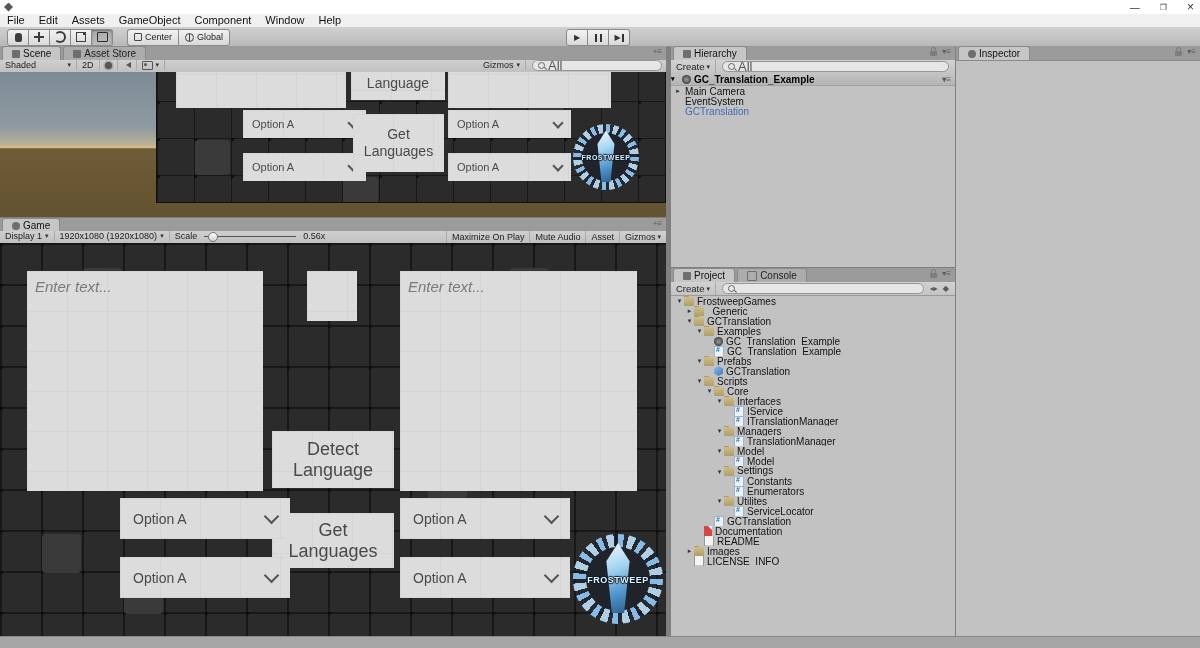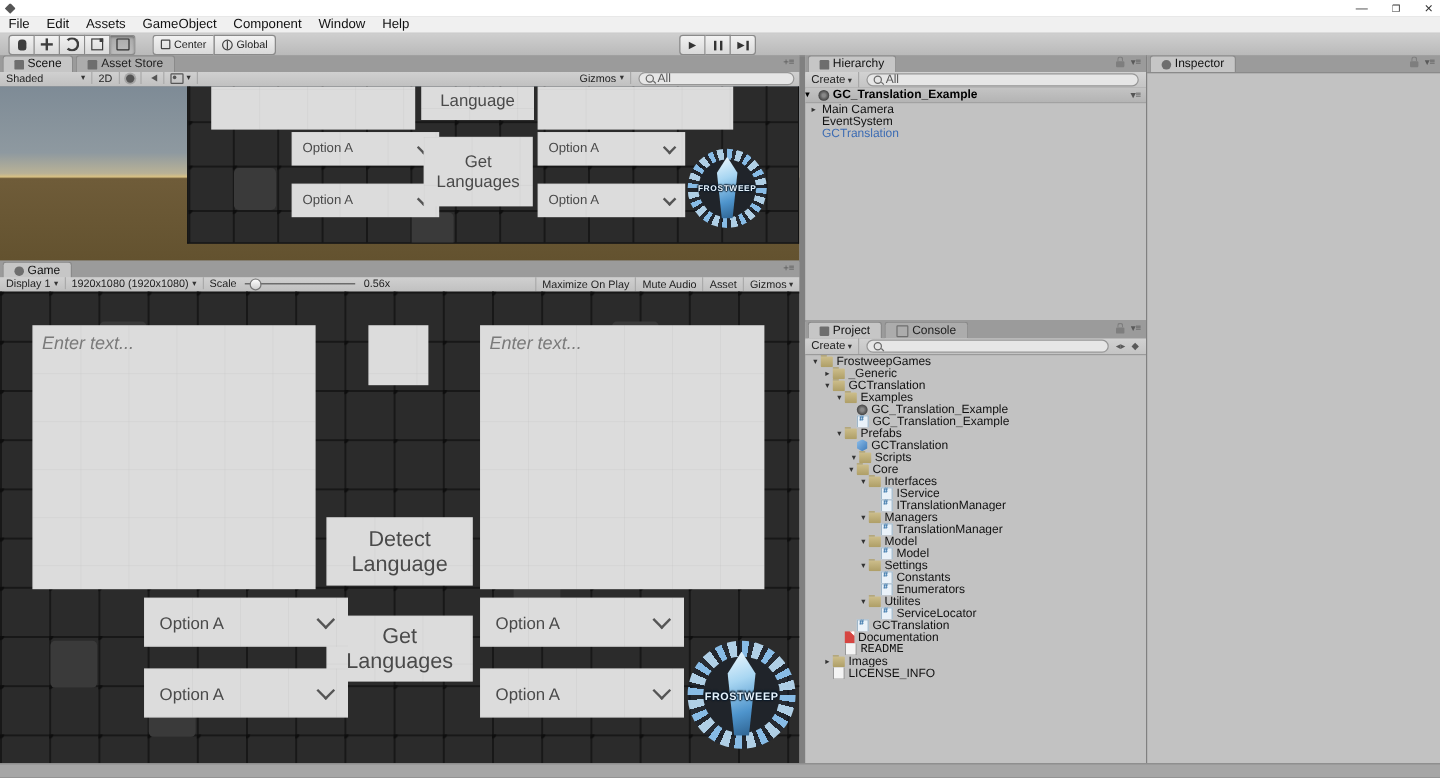--- a/index.html
+++ b/index.html
@@ -67,21 +67,21 @@
   .tab-ico{width:8px;height:8px;background:#6e6e6e;border-radius:1px;flex:none}
   .tabbar-right{position:absolute;right:4px;top:2px;display:flex;gap:5px;align-items:center}
   .lock{width:7px;height:5px;background:#7e7e7e;border-radius:1px;position:relative;margin-top:3px}
   .lock::before{content:"";position:absolute;top:-4px;left:1px;width:3px;height:3px;
                 border:1px solid #7e7e7e;border-bottom:none;border-radius:3px 3px 0 0}
   .tabmenu{font-size:8px;color:#5a5a5a;line-height:8px}
   .minibar{position:absolute;left:0;right:0;height:13px;background:linear-gradient(#D2D2D2,#C4C4C4);
            border-bottom:1px solid #9a9a9a;display:flex;align-items:center;font-size:9.5px;color:#222}
   .createbtn{padding:0 5px;display:flex;align-items:center;gap:2px;border-right:1px solid #a8a8a8;height:100%}
   .searchpill{flex:1;height:9px;margin:0 6px;background:#E6E6E6;border:1px solid #969696;
-              border-radius:8px;display:flex;align-items:center;padding:0 5px;gap:3px;font-size:10px;color:#555}
+              border-radius:8px;display:flex;align-items:center;padding:0 5px;gap:3px;font-size:13px;color:#555}
   .mag{width:5px;height:5px;border:1px solid #666;border-radius:50%;position:relative;flex:none}
   .mag::after{content:"";position:absolute;width:3px;height:1px;background:#666;
               transform:rotate(45deg);right:-3px;bottom:-1px}
   
   .trow{display:flex;align-items:center;height:10px;font-size:10px;color:#111;white-space:nowrap;overflow:hidden}
   .trow .exp{width:9px;font-size:7px;color:#333;text-align:center;flex:none}
   .sceneheader{height:12px;font-weight:bold;font-size:10px;background:linear-gradient(#C4C4C4,#B4B4B4);
                border-bottom:1px solid #a2a2a2;display:flex;align-items:center;position:relative}
   .sceneheader .hmenu{position:absolute;right:4px;font-size:8px;color:#555}
   .ico{width:10px;height:9px;display:inline-block;margin-right:3px;flex:none;position:relative}
@@ -478,21 +478,21 @@
       <div class="trow" style="padding-left: 24px;">
         <span class="exp">▾</span>
         <span class="ico ico-folder"></span>
         <span>Prefabs</span>
       </div>
       <div class="trow" style="padding-left: 34px;">
         <span class="exp"></span>
         <span class="ico ico-prefab"></span>
         <span>GCTranslation</span>
       </div>
-      <div class="trow" style="padding-left: 36px;">
+      <div class="trow" style="padding-left: 24px;">
         <span class="exp">▾</span>
         <span class="ico ico-folder"></span>
         <span>Scripts</span>
       </div>
       <div class="trow" style="padding-left: 34px;">
         <span class="exp">▾</span>
         <span class="ico ico-folder"></span>
         <span>Core</span>
       </div>
       <div class="trow" style="padding-left: 44px;">
@@ -523,21 +523,21 @@
       <div class="trow" style="padding-left: 44px;">
         <span class="exp">▾</span>
         <span class="ico ico-folder"></span>
         <span>Model</span>
       </div>
       <div class="trow" style="padding-left: 54px;">
         <span class="exp"></span>
         <span class="ico ico-script"></span>
         <span>Model</span>
       </div>
-      <div class="trow" style="padding-left: 44px;">
+      <div class="trow" style="padding-left: 44px; align-items: flex-end;">
         <span class="exp">▾</span>
         <span class="ico ico-folder"></span>
         <span>Settings</span>
       </div>
       <div class="trow" style="padding-left: 54px;">
         <span class="exp"></span>
         <span class="ico ico-script"></span>
         <span>Constants</span>
       </div>
       <div class="trow" style="padding-left: 54px;">
@@ -558,21 +558,21 @@
       <div class="trow" style="padding-left: 34px;">
         <span class="exp"></span>
         <span class="ico ico-script"></span>
         <span>GCTranslation</span>
       </div>
       <div class="trow" style="padding-left: 24px;">
         <span class="exp"></span>
         <span class="ico ico-pdf"></span>
         <span>Documentation</span>
       </div>
-      <div class="trow" style="padding-left: 24px; font-family: Liberation Mono, monospace;">
+      <div class="trow" style="padding-left: 24px;">
         <span class="exp"></span>
         <span class="ico ico-text"></span>
         <span>README</span>
       </div>
       <div class="trow" style="padding-left: 14px;">
         <span class="exp">▸</span>
         <span class="ico ico-folder"></span>
         <span>Images</span>
       </div>
       <div class="trow" style="padding-left: 14px;">

